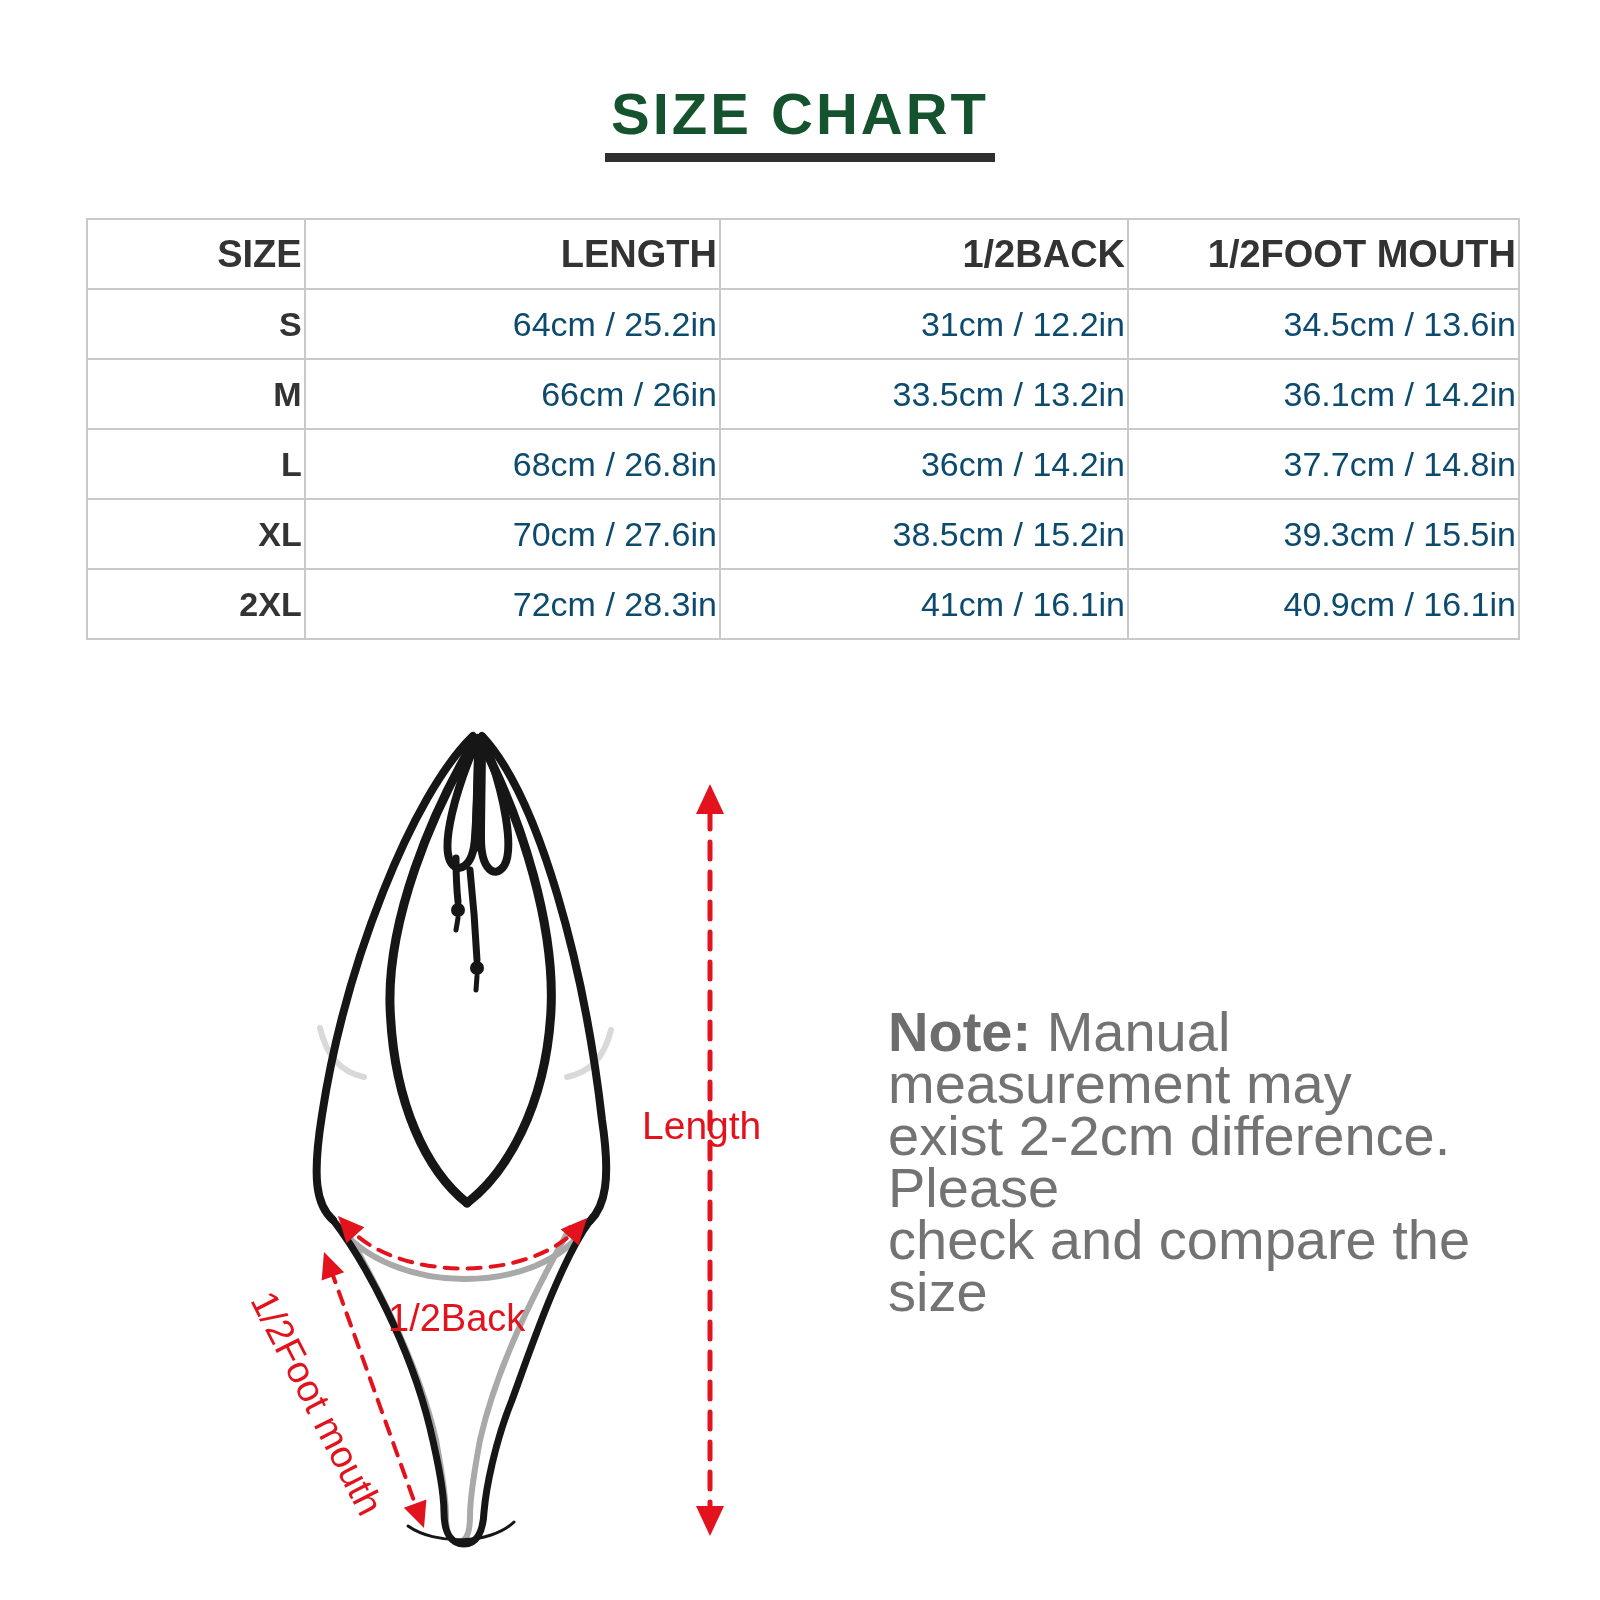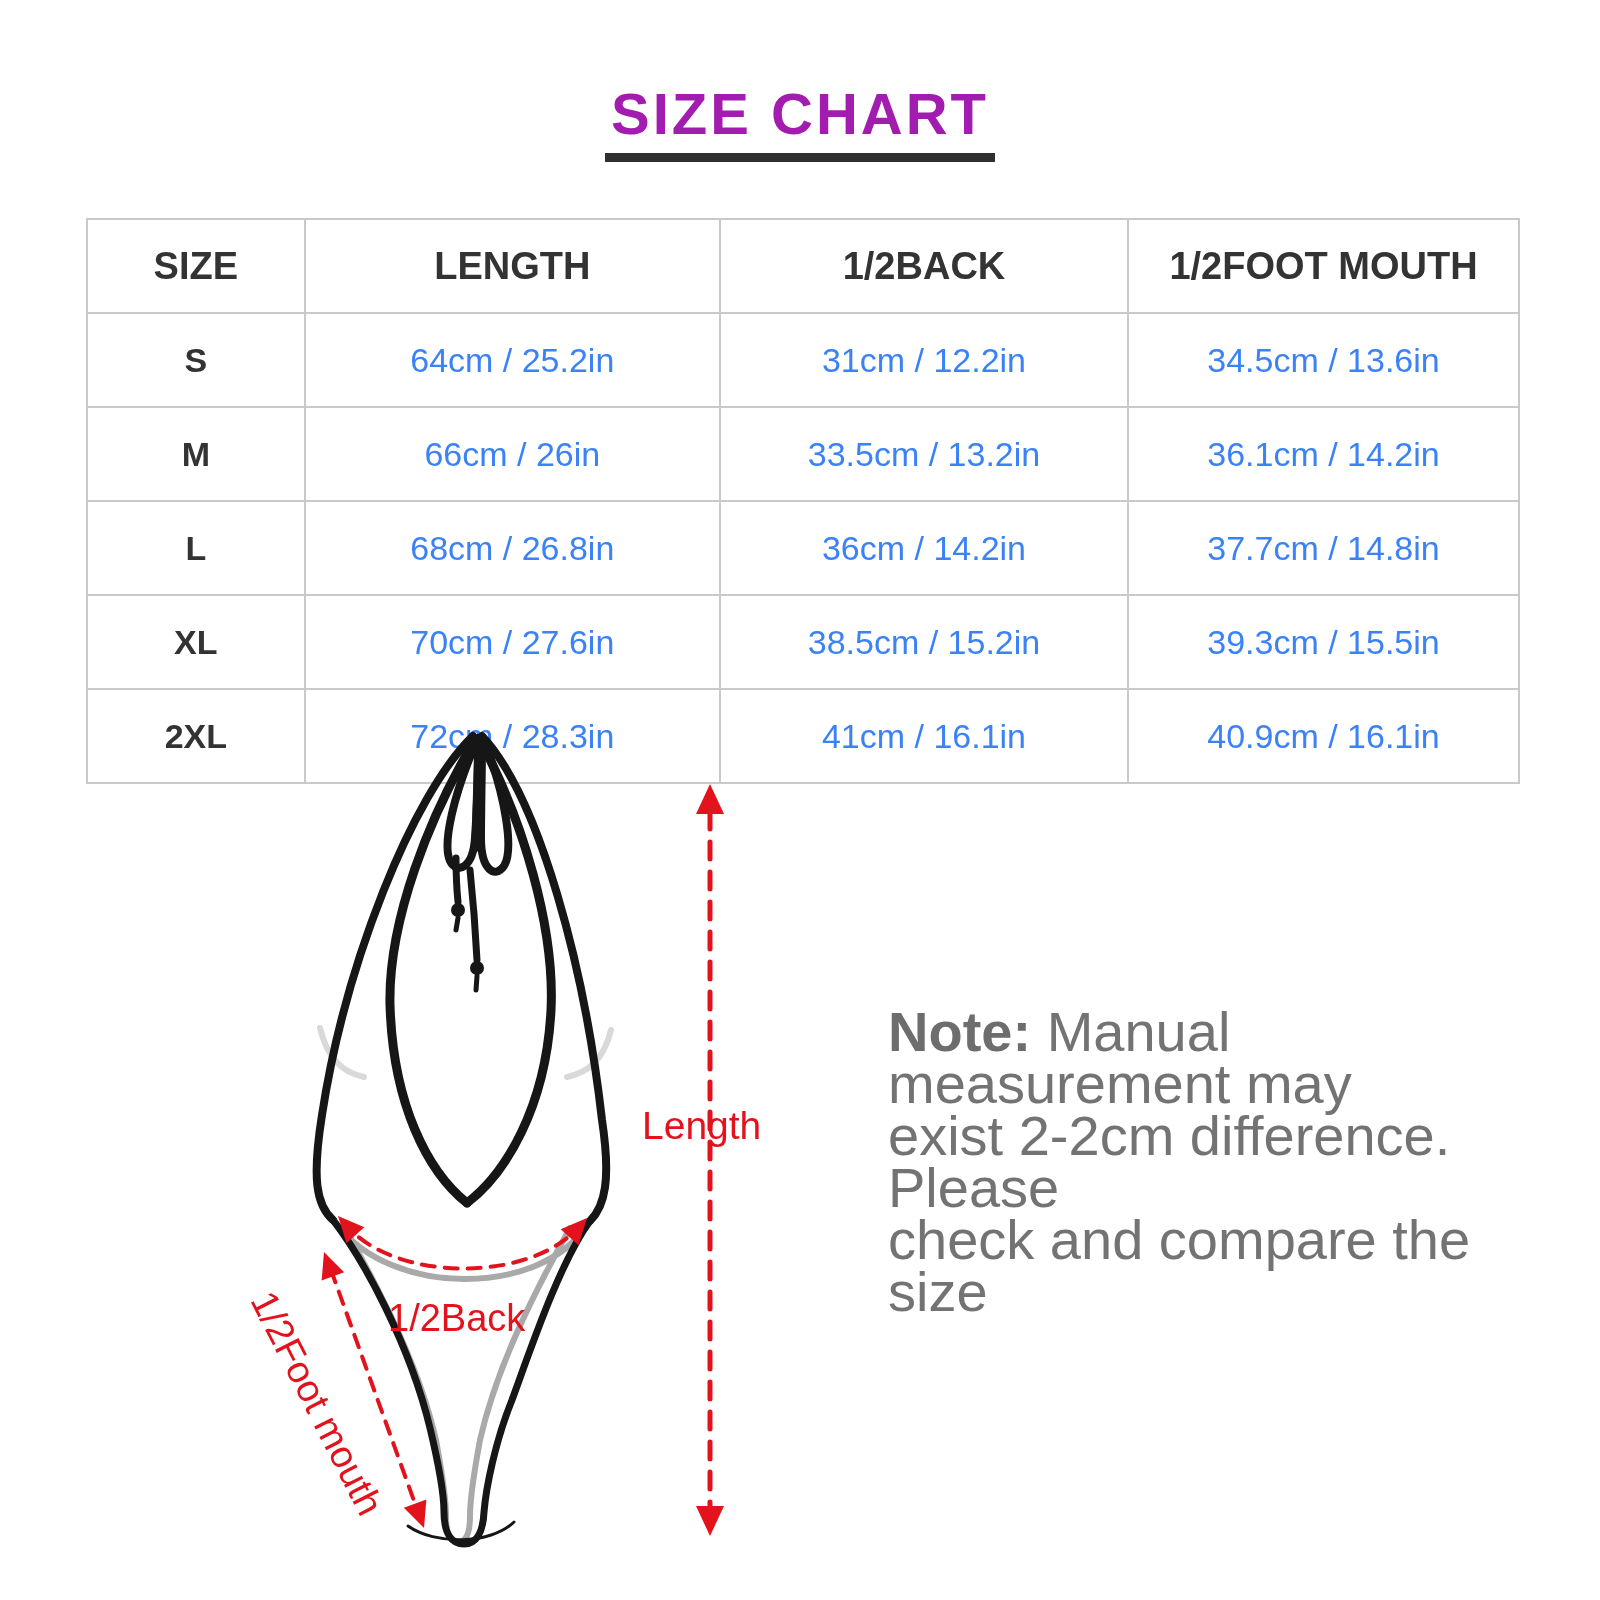--- a/index.html
+++ b/index.html
@@ -1,30 +1,30 @@
 <!DOCTYPE html>
 <html><head>
 <meta charset="utf-8">
 <style>
   html,body{margin:0;padding:0;background:#ffffff;}
   .page{position:relative;width:1600px;height:1600px;background:#ffffff;overflow:hidden;
         font-family:"Liberation Sans",sans-serif;}
 
   
   .title-wrap{position:absolute;top:84px;left:0;width:1600px;text-align:center;}
-  .title{display:inline-block;margin:0;font-size:58px;font-weight:bold;color:#a21caf;
+  .title{display:inline-block;margin:0;font-size:58px;font-weight:bold;color:#14532d;
          letter-spacing:3px;border-bottom:9px solid #2f2f2f;padding:0 6px 8px 6px;line-height:1.05;}
 
   
   .size-table{position:absolute;left:86px;top:218px;width:1434px;border-collapse:collapse;
               table-layout:fixed;}
-  .size-table th,.size-table td{border:2px solid #c9c9c9;text-align:center;vertical-align:middle;
-              height:64px;padding:14px;}
+  .size-table th,.size-table td{border:2px solid #c9c9c9;text-align:right;vertical-align:middle;
+              height:64px;padding:2px;}
   .size-table th{font-size:38px;font-weight:bold;color:#333333;}
-  .size-table td{font-size:34px;font-weight:normal;color:#3b82f6;}
+  .size-table td{font-size:34px;font-weight:normal;color:#0c4a6e;}
   .size-table td.size-cell{font-weight:bold;color:#333333;}
 
   
   .diagram{position:absolute;left:240px;top:700px;width:820px;height:880px;}
   .diagram svg{position:absolute;left:0;top:0;}
   .dlabel{position:absolute;color:#e2131d;white-space:nowrap;}
   .dlabel.length{left:402px;top:404px;font-size:39px;}
   .dlabel.back{left:148px;top:597px;font-size:38px;}
   .dlabel.foot{left:-46px;top:682px;font-size:38px;transform:rotate(63deg);transform-origin:center;}
 

